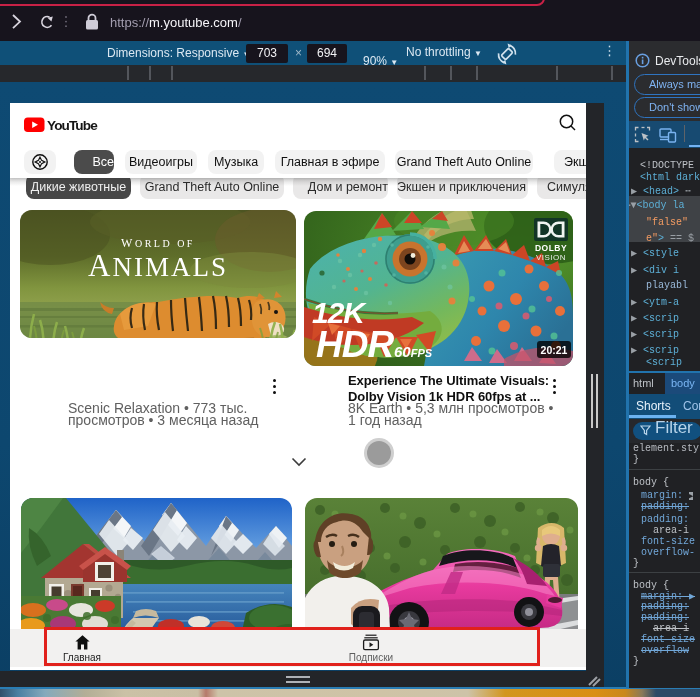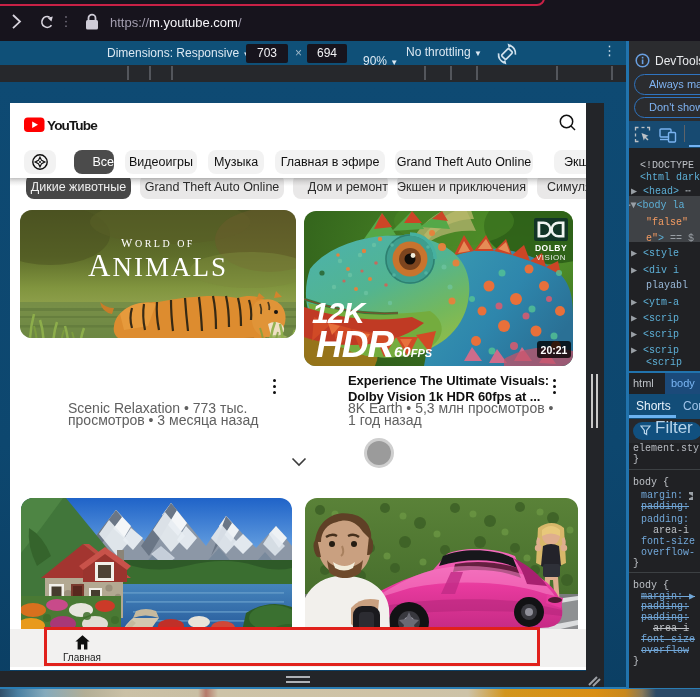--- a/index.html
+++ b/index.html
@@ -679,20 +679,29 @@
       </svg>
     </div>
 
     <div class="abs" id="nav"></div>
     <div class="navitem" style="left:32px;top:531px">
       <svg width="17" height="17" viewBox="0 0 17 17">
           <path d="M8.5 1.2 L15.6 7.6 L13.4 7.6 L13.4 15.5 L10 15.5 L10 10.4 L7 10.4 L7 15.5 L3.6 15.5 L3.6 7.6 L1.4 7.6 Z" fill="#0f0f0f"></path>
         </svg>
       <div class="navlabel" style="color:#1b1b1b">Главная</div>
     </div>
+    <div class="navitem" style="left:321px;top:531px">
+      <svg width="18" height="17" viewBox="0 0 18 17">
+          <path d="M3.5 1.2 h11" stroke="#1b1b1b" stroke-width="1.2"></path>
+          <path d="M2.3 3.8 h13.4" stroke="#1b1b1b" stroke-width="1.2"></path>
+          <rect x="1.6" y="6" width="14.8" height="9.6" rx="1.4" stroke="#1b1b1b" stroke-width="1.3" fill="none"></rect>
+          <path d="M7.5 8.3 L11.3 10.8 L7.5 13.3 Z" fill="#1b1b1b"></path>
+        </svg>
+      <div class="navlabel">Подписки</div>
+    </div>
     <div class="abs" id="redbox"></div>
   </div>
 
   <div class="abs" id="blueline-bottom"></div>
   <div class="abs" id="wallpaper"></div>
 
   <div class="abs" id="divider"></div>
   <div class="abs" id="panel">
     <div id="panelhead"></div>
     <svg class="abs" style="left:6px;top:12px" width="15" height="15" viewBox="0 0 15 15">

